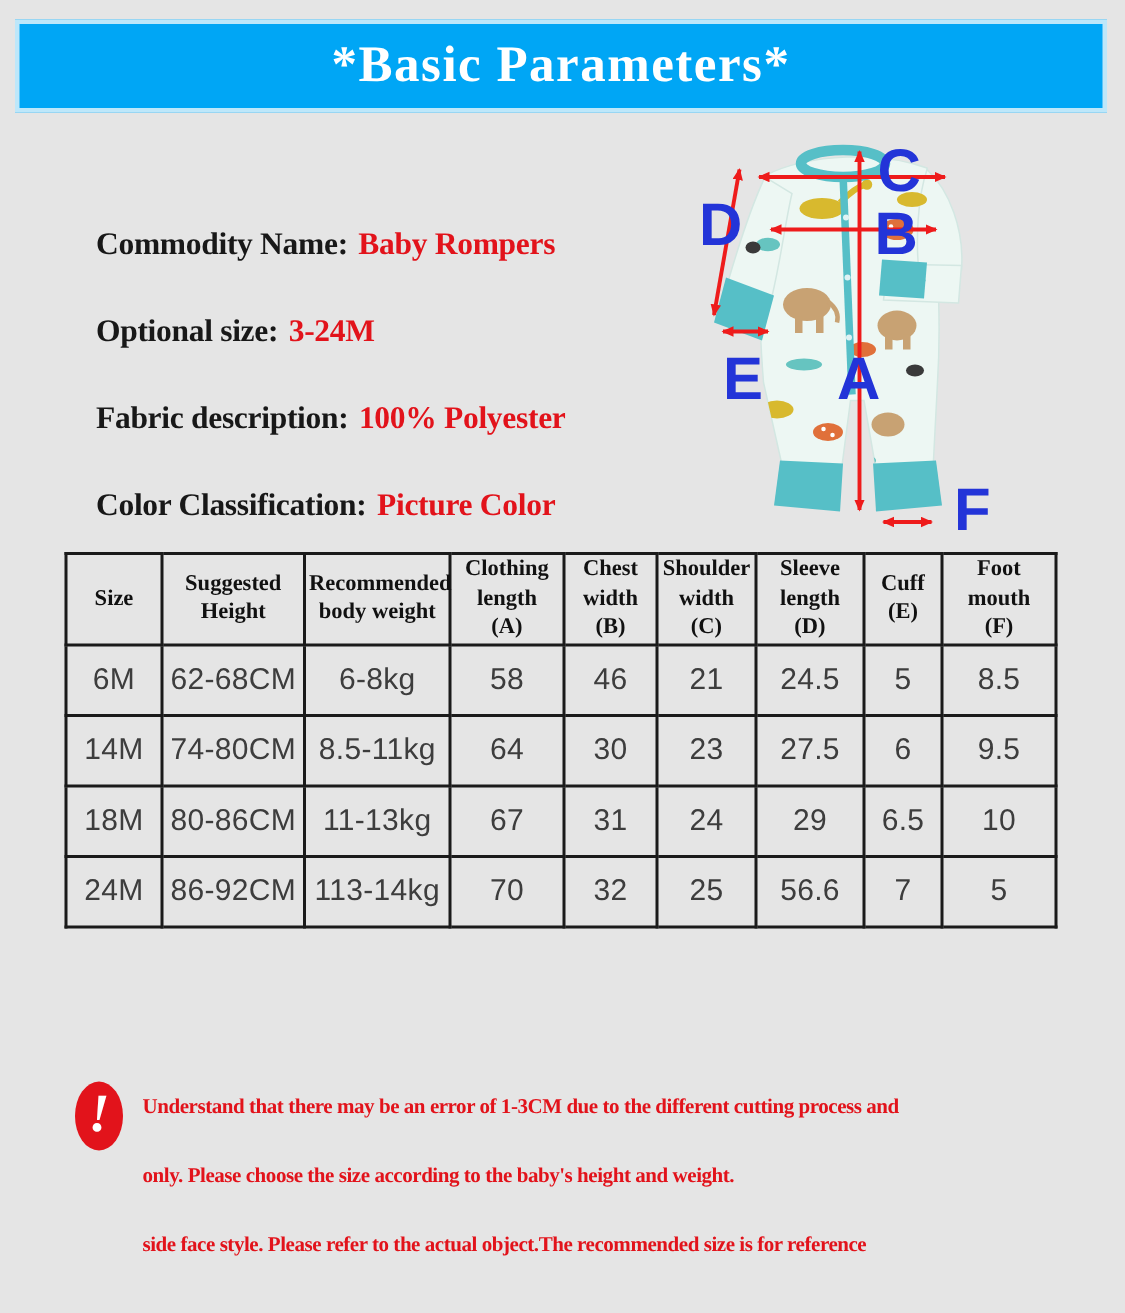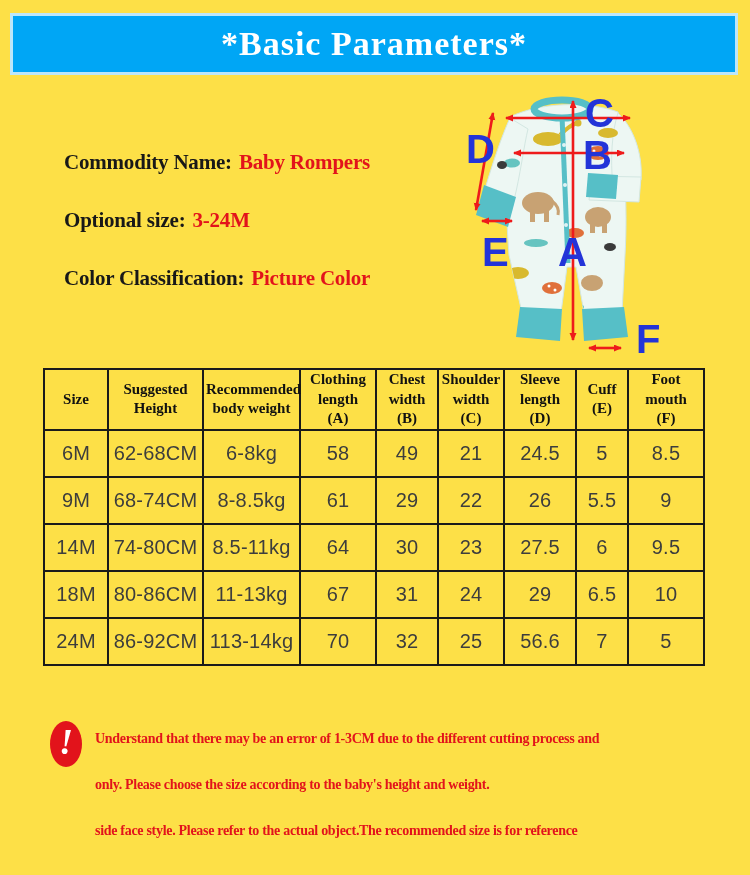--- a/index.html
+++ b/index.html
@@ -4,21 +4,21 @@
 <style>
   :root{
     --banner-bg:#00a6f5;
     --red:#e2131b;
     --blue:#2334d8;
     --arrow:#ee1b1b;
     --teal:#56bfc7;
   }
   *{margin:0;padding:0;box-sizing:border-box;}
   body{background:#fff;}
-  .page{position:relative;width:750px;height:875px;background:#fde047;overflow:hidden;
+  .page{position:relative;width:750px;height:875px;background:#e5e5e5;overflow:hidden;
         font-family:"Liberation Serif",serif;}
 
   
   .banner{position:absolute;left:10px;top:13px;width:728px;height:62px;
           background:var(--banner-bg);border:3px solid #bde7fa;
           display:flex;align-items:center;justify-content:center;}
   .banner-title{color:#fff;font-size:34px;font-weight:bold;letter-spacing:1px;}
 
   
   .product-info{position:absolute;left:64px;top:106px;width:390px;margin-top:44px;}
@@ -68,20 +68,23 @@
   <div class="banner">
     <div class="banner-title">*Basic Parameters*</div>
   </div>
 
   <div class="product-info">
     <div class="field">
       <span>Commodity Name:</span><span class="value">Baby Rompers</span>
     </div>
     <div class="field">
       <span>Optional size:</span><span class="value">3-24M</span>
+    </div>
+    <div class="field">
+      <span>Fabric description:</span><span class="value">100% Polyester</span>
     </div>
     <div class="field">
       <span>Color Classification:</span><span class="value">Picture Color</span>
     </div>
   </div>
 
   <svg class="diagram" viewBox="0 0 250 285">
     <defs>
       <marker id="ah" markerWidth="9" markerHeight="8" refX="7" refY="3.5" orient="auto-start-reverse" markerUnits="userSpaceOnUse">
         <path class="ahead" d="M0,0 L8,3.5 L0,7 Z"></path>
@@ -197,36 +200,25 @@
 mouth
 (F)</th>
         </tr>
     </thead>
     <tbody>
         <tr>
           <td>6M</td>
           <td>62-68CM</td>
           <td>6-8kg</td>
           <td>58</td>
-          <td>49</td>
+          <td>46</td>
           <td>21</td>
           <td>24.5</td>
           <td>5</td>
           <td>8.5</td>
-        </tr>
-        <tr>
-          <td>9M</td>
-          <td>68-74CM</td>
-          <td>8-8.5kg</td>
-          <td>61</td>
-          <td>29</td>
-          <td>22</td>
-          <td>26</td>
-          <td>5.5</td>
-          <td>9</td>
         </tr>
         <tr>
           <td>14M</td>
           <td>74-80CM</td>
           <td>8.5-11kg</td>
           <td>64</td>
           <td>30</td>
           <td>23</td>
           <td>27.5</td>
           <td>6</td>

